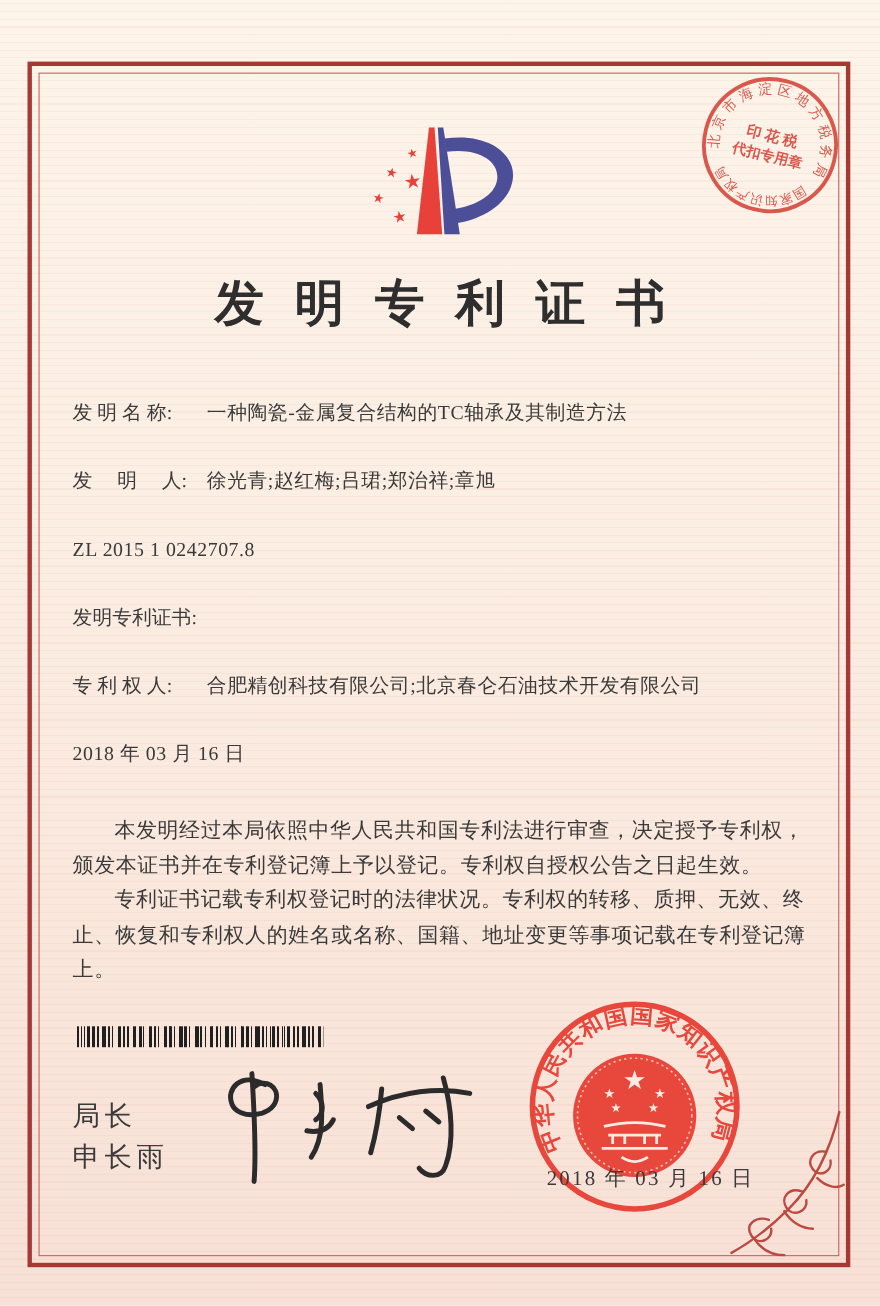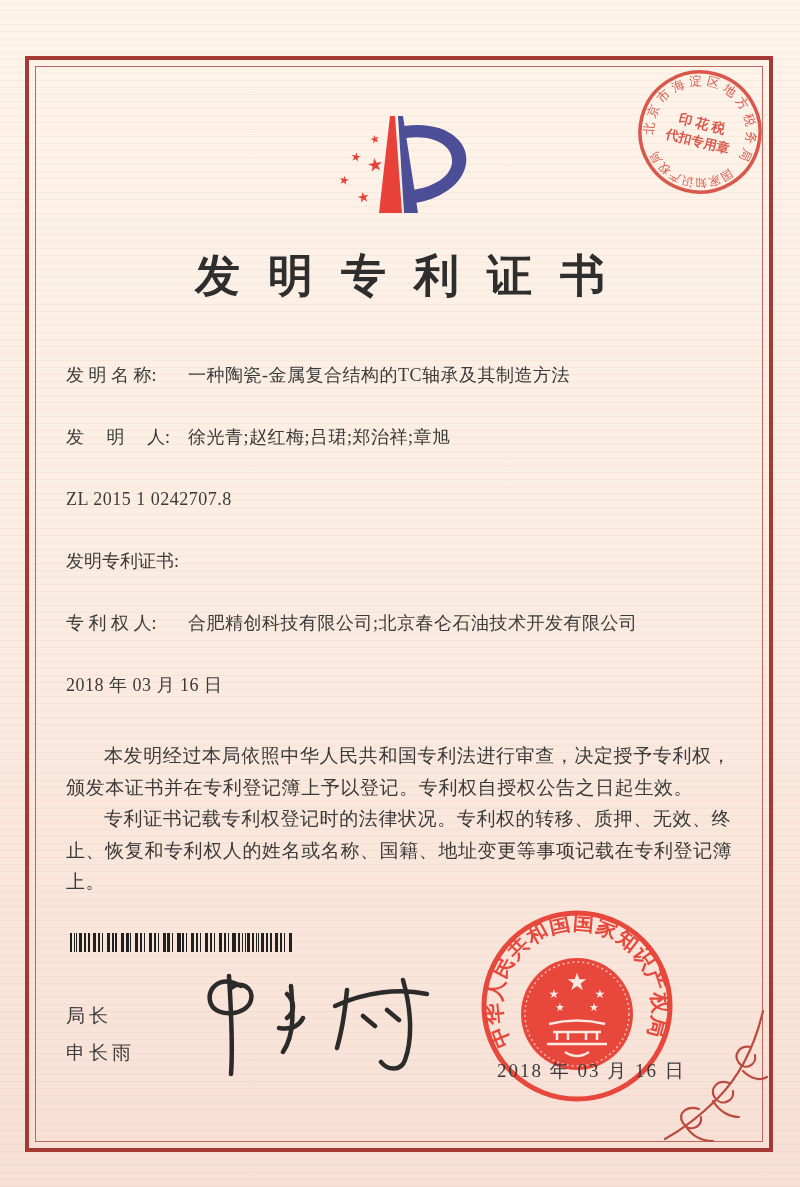--- a/index.html
+++ b/index.html
@@ -23,21 +23,21 @@
   .flabel{flex:0 0 122px;white-space:nowrap;}
   .fvalue{flex:1;letter-spacing:.5px;}
   .paras{position:absolute;left:66px;top:712px;width:672px;font-size:19px;
          line-height:31.5px;color:#3a3a3a;margin-top:28px;}
   .paras p{margin:0;text-indent:2em;letter-spacing:.6px;}
   .barcode{position:absolute;left:70px;top:933px;width:224px;height:19px;
     background-image:
       repeating-linear-gradient(90deg,#202020 0 2px,rgba(0,0,0,0) 2px 4px,#202020 4px 5px,rgba(0,0,0,0) 5px 9px,#202020 9px 12px,rgba(0,0,0,0) 12px 14px),
       repeating-linear-gradient(90deg,rgba(0,0,0,0) 0 6px,#202020 6px 7px,rgba(0,0,0,0) 7px 13px);}
   .director{position:absolute;left:66px;top:997px;font-family:"Liberation Sans",sans-serif;
-            font-size:19px;letter-spacing:4px;color:#3b3b3b;line-height:37px;}
+            font-size:25px;letter-spacing:4px;color:#3b3b3b;line-height:37px;}
   .signature{position:absolute;left:195px;top:968px;}
   .tax-stamp{position:absolute;left:630px;top:62px;transform:rotate(14deg);}
   .logo{position:absolute;left:330px;top:84px;}
   .seal{position:absolute;left:477px;top:906px;}
   .issue-date{position:absolute;left:497px;top:1058px;font-size:19px;letter-spacing:2px;color:#3a3a3a;}
   .flourish{position:absolute;left:655px;top:1005px;}
   svg text{font-family:"Liberation Serif",serif;}
 </style>
 </head>
 <body>

